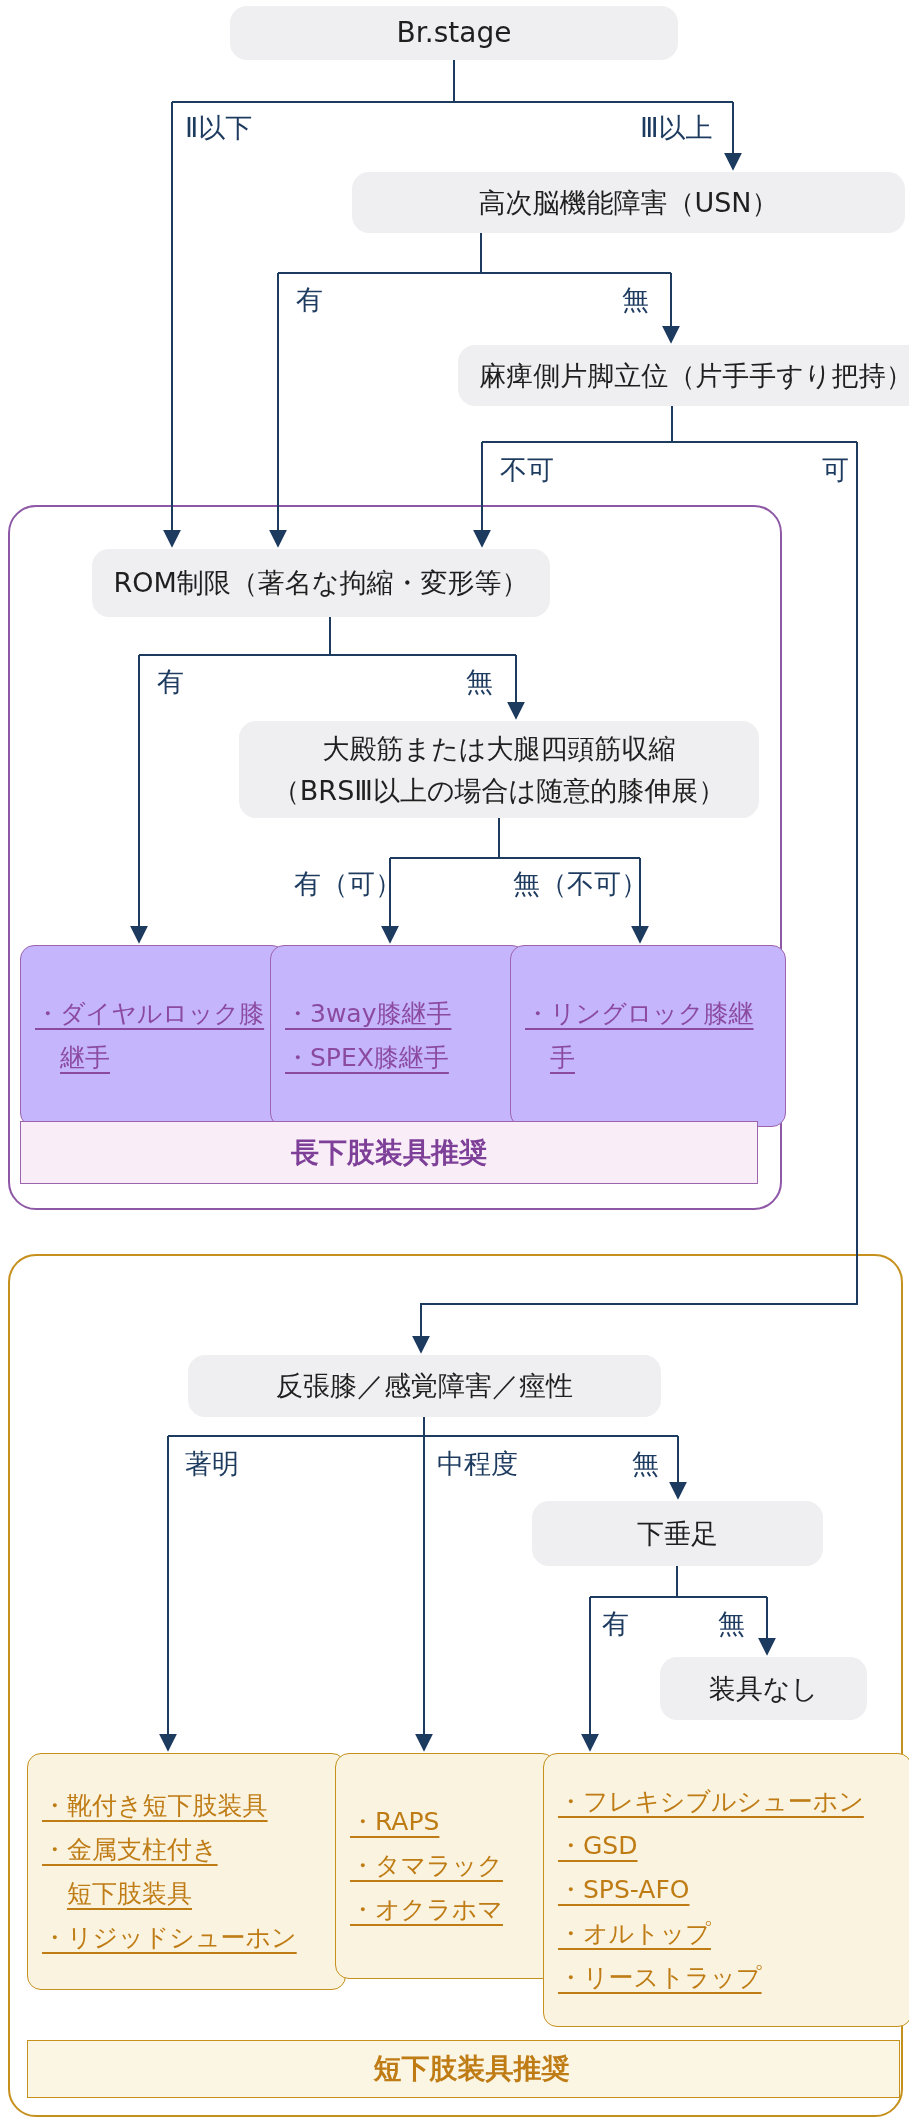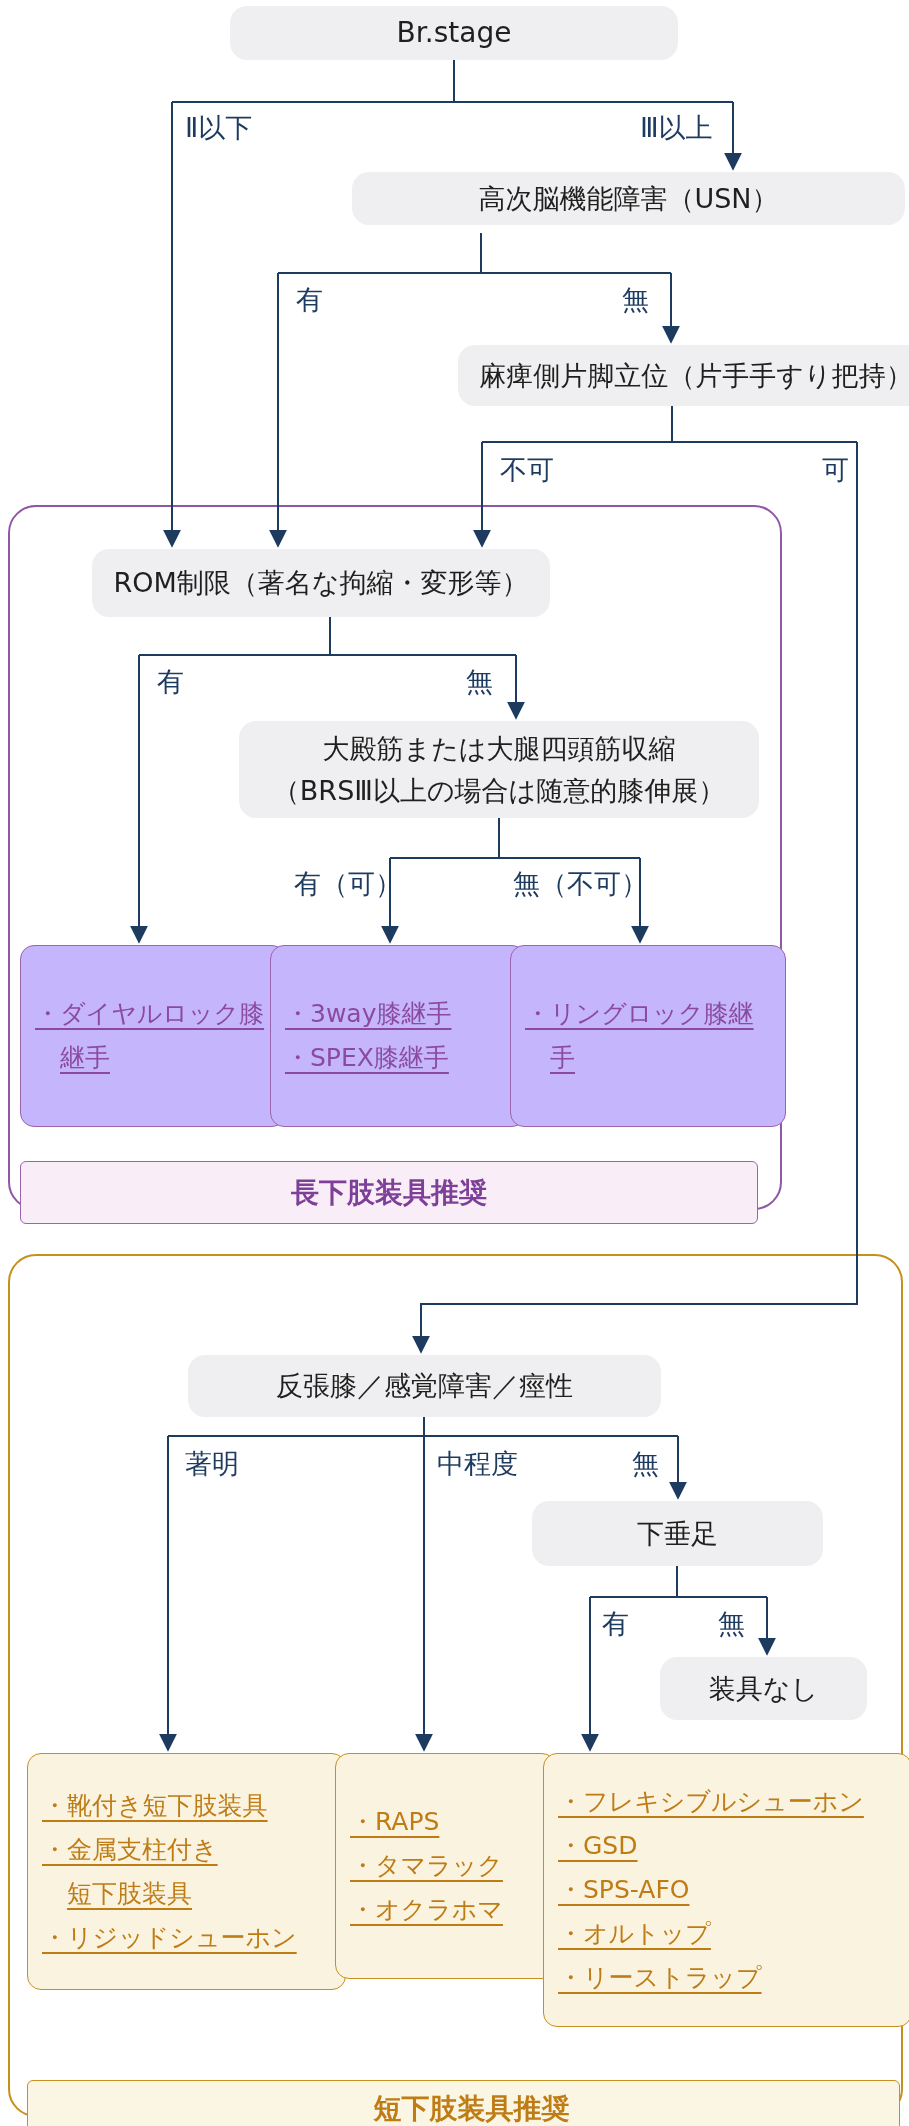--- a/index.html
+++ b/index.html
@@ -28,23 +28,23 @@
   .leaf.purple{background:#c4b5fd;border:1.5px solid #9c64ad;padding:10px 14px;}
   .leaf.orange{background:#faf3e0;border:1.5px solid #c6901c;padding:10px 14px;}
   .leaf-link{
     display:block;text-decoration:underline;text-underline-offset:6px;
     text-decoration-thickness:1.5px;cursor:pointer;
     padding-left:1em;text-indent:-1em;white-space:pre-line;
   }
   .leaf.purple .leaf-link{color:#8b4a9e;}
   .leaf.orange .leaf-link{color:#bf7c15;}
   .banner{
-    position:absolute;z-index:2;border-radius:6px;
+    position:absolute;z-index:2;border-radius:0;
     display:flex;align-items:center;justify-content:center;
-    font-size:28px;font-weight:bold;margin-top:40px;
+    font-size:28px;font-weight:bold;
   }
   .banner.purple{background:#f9edf7;border:1.5px solid #9c64ad;color:#7d3f98;}
   .banner.orange{background:#fbf6e3;border:1.5px solid #c6901c;color:#bf7c15;}
 </style>
 </head>
 <body>
 
 <div class="canvas">
 
   <div class="container purple" style="left:8px;top:505px;width:770px;height:701px;"></div>
@@ -81,21 +81,21 @@
       <path d="M678,1436 L678,1498" marker-end="url(#arrow)"></path>
       <path d="M590,1597 L590,1750" marker-end="url(#arrow)"></path>
       <path d="M767,1597 L767,1654" marker-end="url(#arrow)"></path>
     </g>
   </svg>
 
   <div class="node" style="left:230px;top:6px;width:448px;height:54px;font-size:28px;">
       <span>Br.stage</span>
     </div>
 
-  <div class="node" style="left:352px;top:172px;width:553px;height:53px;">
+  <div class="node" style="left:352px;top:172px;width:553px;height:61px;">
       <span>高次脳機能障害（USN）</span>
     </div>
 
   <div class="node" style="left:430px;top:345px;width:476px;height:61px;margin-left:28px;">
       <span>麻痺側片脚立位（片手手すり把持）</span>
     </div>
 
   <div class="node" style="left:92px;top:549px;width:458px;height:68px;">
       <span>ROM制限（著名な拘縮・変形等）</span>
     </div>

